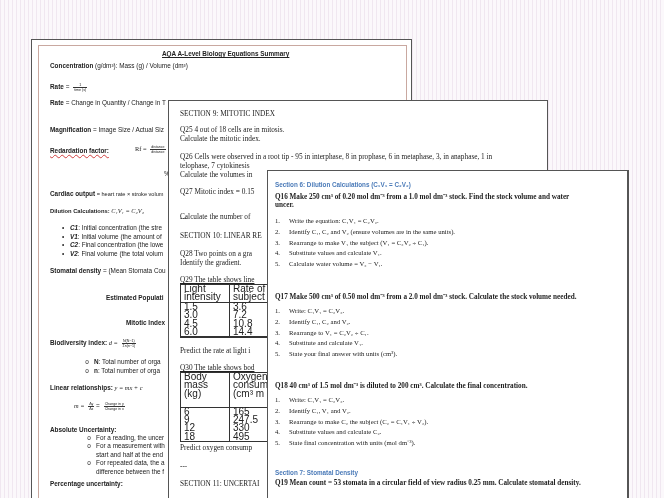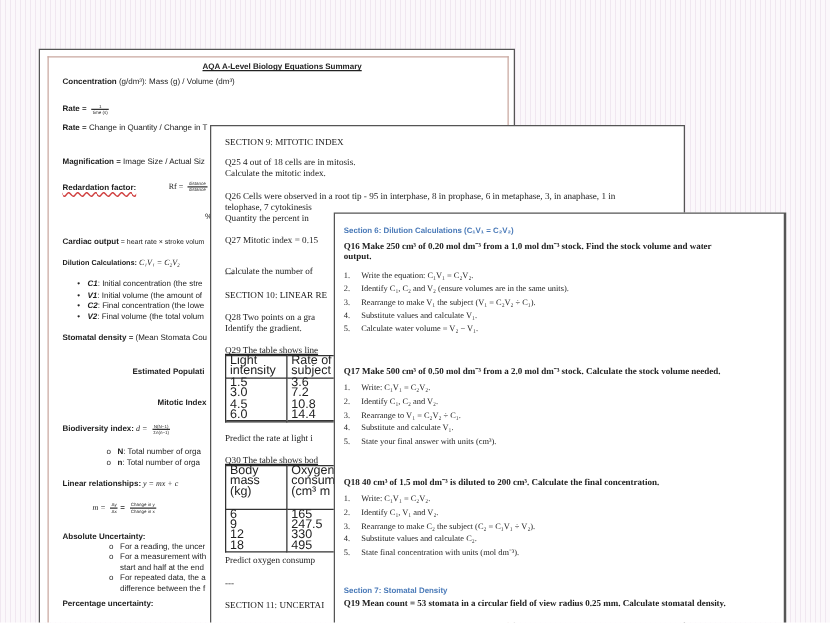--- a/index.html
+++ b/index.html
@@ -123,21 +123,21 @@
 
   <div class="c" style="left:18px; top:440px;"><b>Percentage uncertainty:</b></div>
 </div>
 
 <div class="doc" id="doc2">
   <div class="c" style="left:11px; top:8px;">SECTION 9: MITOTIC INDEX</div>
   <div class="c" style="left:11px; top:24px;">Q25 4 out of 18 cells are in mitosis.</div>
   <div class="c" style="left:11px; top:33px;">Calculate the mitotic index.</div>
   <div class="c" style="left:11px; top:51px;">Q26 Cells were observed in a root tip -   95 in interphase, 8 in prophase, 6 in metaphase, 3, in anaphase, 1 in</div>
   <div class="c" style="left:11px; top:60px;">telophase, 7 cytokinesis</div>
-  <div class="c" style="left:11px; top:69px;">Quantity the percent in</div>
+  <div class="c" style="left:11px; top:69px;">Calculate the volumes in</div>
   <div class="c" style="left:11px; top:86px;">Q27 Mitotic index = 0.15</div>
   <div class="c" style="left:11px; top:95px;margin-top:16px;">Calculate the number of</div>
   <div class="c" style="left:11px; top:113px;">---</div>
   <div class="c" style="left:11px; top:130px;">SECTION 10: LINEAR RE</div>
   <div class="c" style="left:11px; top:148px;">Q28 Two points on a gra</div>
   <div class="c" style="left:11px; top:157px;">Identify the gradient.</div>
   <div class="c" style="left:11px; top:174px; text-decoration:underline;">Q29 The table shows line</div>
 
   <table class="t" style="left:11px; top:183px; width:110px;">
     <tbody>
@@ -207,21 +207,21 @@
     </table>
 
   <div class="c" style="left:11px; top:342px;">Predict oxygen consump</div>
   <div class="c" style="left:11px; top:361px;">---</div>
   <div class="c" style="left:11px; top:378px;">SECTION 11: UNCERTAI</div>
 </div>
 
 <div class="doc" id="doc3">
   <div class="c sec" style="left:7px; top:10px;">Section 6: Dilution Calculations (C₁V₁ = C₂V₂)</div>
   <div class="c q" style="left:7px; top:20px;">Q16 Make 250 cm³ of 0.20 mol dm⁻³ from a 1.0 mol dm⁻³ stock. Find the stock volume and water</div>
-  <div class="c q" style="left:7px; top:30px;">output.</div>
+  <div class="c q" style="left:7px; top:30px;">uncer.</div>
   <div class="c" style="left:7px; top:45px;">
     <ol>
       <li><span class="n">1.</span><span>Write the equation: C₁V₁ = C₂V₂.</span></li>
       <li><span class="n">2.</span><span>Identify C₁, C₂ and V₂ (ensure volumes are in the same units).</span></li>
       <li><span class="n">3.</span><span>Rearrange to make V₁ the subject (V₁ = C₂V₂ ÷ C₁).</span></li>
       <li><span class="n">4.</span><span>Substitute values and calculate V₁.</span></li>
       <li><span class="n">5.</span><span>Calculate water volume = V₂ − V₁.</span></li>
     </ol>
   </div>
 

